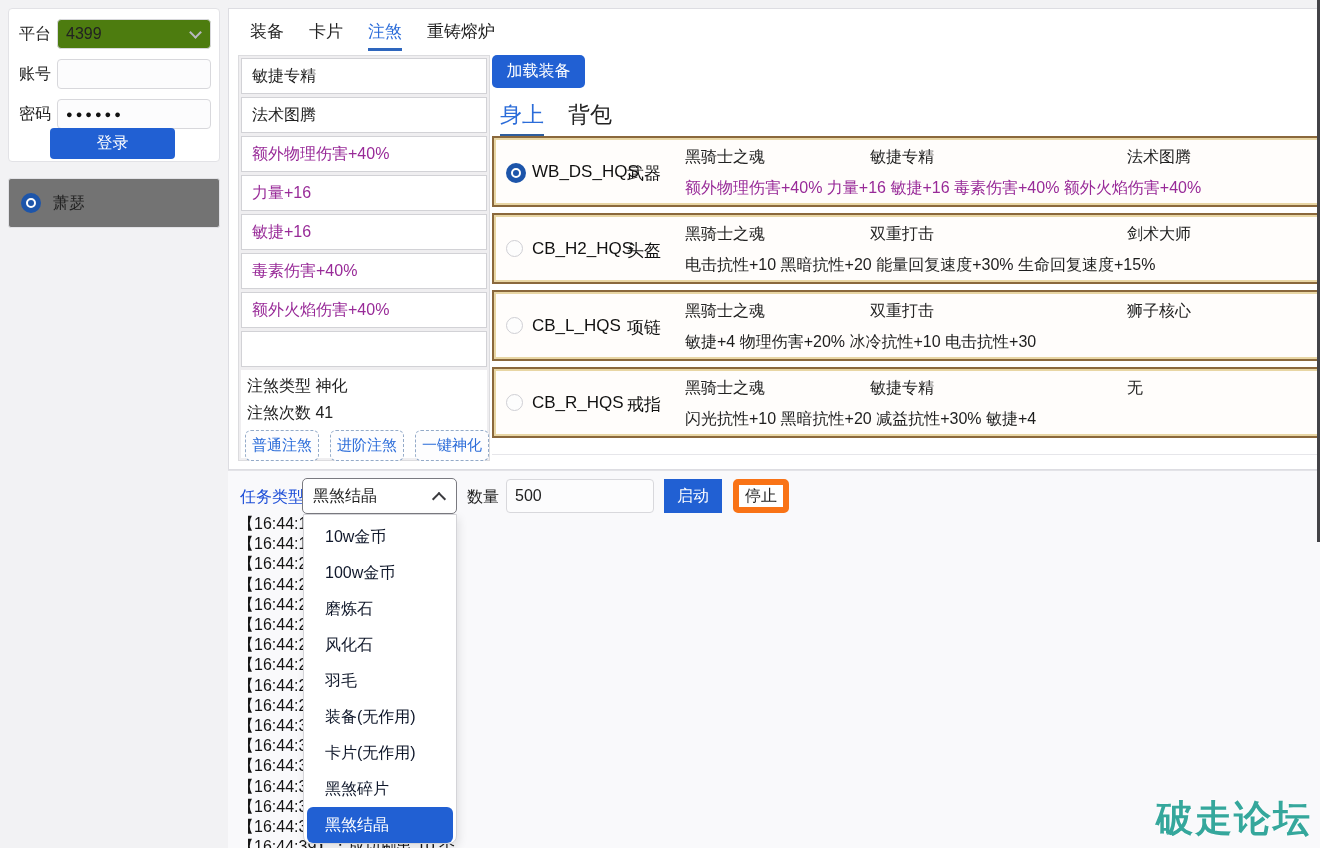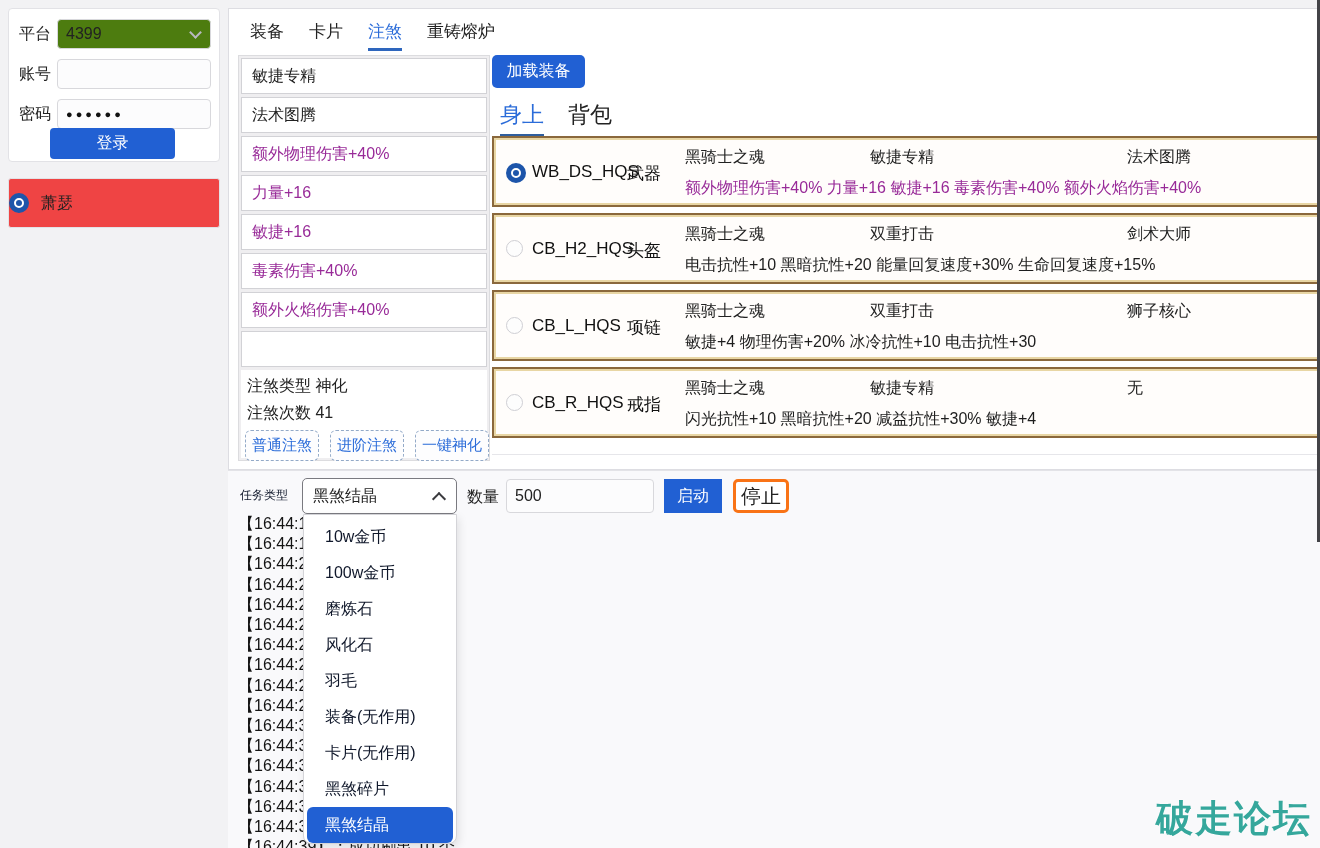--- a/index.html
+++ b/index.html
@@ -19,22 +19,22 @@
     background:#fcfcfd; display:flex; align-items:center; padding:0 8px; position:relative; }
   .selectbox { background:#4d7c0f; }
   .chev-down { width:9px; height:9px; border-right:2px solid #b9b9c0; border-bottom:2px solid #b9b9c0;
     transform:rotate(45deg); position:absolute; right:10px; top:8px; }
   .pwd-dots { font-size:11px; letter-spacing:3px; color:#111; }
   .btn-blue { background:#2160d3; color:#fff; border:none; border-radius:4px;
     font-size:16px; font-family:inherit; display:flex; align-items:center; justify-content:center; cursor:pointer; }
   .login-btn { left:50px; top:128px; width:125px; height:31px; }
 
   
-  .char-panel { left:8px; top:178px; width:212px; height:50px; background:#ef4444;
-    border:1px solid #e2e2e6; border-radius:3px; display:flex; align-items:center; padding-left:0; gap:12px; }
+  .char-panel { left:8px; top:178px; width:212px; height:50px; background:#737373;
+    border:1px solid #e2e2e6; border-radius:3px; display:flex; align-items:center; padding-left:12px; gap:12px; }
   .radio-on { width:20px; height:20px; border-radius:50%; border:5px solid #1d55aa;
     background:#fff; position:relative; flex:none; }
   .radio-on::after { content:""; position:absolute; left:2px; top:2px; width:6px; height:6px;
     border-radius:50%; background:#1d55aa; }
   .radio-off { width:17px; height:17px; border-radius:50%; border:1px solid #cfcfd4; background:#fdfdfd; flex:none; }
 
   
   .main-panel { left:228px; top:8px; width:1092px; height:462px; background:#fff;
     border:1px solid #dddde2; }
   .tabs-row { left:250px; top:20px; display:flex; gap:25px; }
@@ -67,30 +67,30 @@
   .equip-slot { position:absolute; left:133px; top:24px; font-size:17px; color:#111; }
   .equip-l1 { position:absolute; left:191px; top:9px; display:grid; grid-template-columns:185px 257px auto;
     font-size:16px; color:#222; width:620px; }
   .equip-l2 { position:absolute; left:191px; top:40px; font-size:16px; color:#1d1d1d; white-space:nowrap; }
   .equip-l2.purple { color:#982a98; }
 
   .hline455 { left:492px; top:454px; width:828px; height:1px; background:#e6e6ea; }
 
   
   .bottom-panel { left:228px; top:470px; width:1092px; height:378px; background:#f9f9fb; border-top:1px solid #e3e3e7; }
-  .task-label { left:240px; top:487px; font-size:12px; color:#0f172a; }
+  .task-label { left:240px; top:487px; font-size:16px; color:#1d4ed8; }
   .combo { left:302px; top:478px; width:155px; height:36px; background:#fff; border:1px solid #7a7a80;
     border-radius:5px; display:flex; align-items:center; padding:0 10px; font-size:16px; position:absolute; }
   .chev-up { width:10px; height:10px; border-right:2px solid #3a3a3e; border-bottom:2px solid #3a3a3e;
     transform:rotate(-135deg); position:absolute; right:12px; top:15px; }
   .qty-label { left:467px; top:487px; font-size:16px; color:#222; }
   .qty-input { left:506px; top:479px; width:148px; height:34px; }
   .start-btn { left:664px; top:479px; width:58px; height:34px; border-radius:0; font-size:16px; }
-  .stop-btn { left:733px; top:479px; width:56px; height:34px; background:#fff; border:3px solid #f97316;
-    border-radius:5px; font-size:20px; color:#222; display:flex; align-items:center; justify-content:center;
+  .stop-btn { left:733px; top:479px; width:56px; height:34px; background:#fff; border:6px solid #f97316;
+    border-radius:5px; font-size:16px; color:#222; display:flex; align-items:center; justify-content:center;
     cursor:pointer; font-family:inherit; position:absolute; }
 
   
   .log-area { left:238px; top:514px; width:560px; height:334px; overflow:hidden; }
   .log-line { font-size:16px; color:#141414; line-height:20.2px; white-space:nowrap; }
 
   
   .dropdown { left:303px; top:514px; width:154px; height:330px; background:#fff;
     border:1px solid #d4d4d8; border-radius:0 0 8px 8px; box-shadow:2px 4px 10px rgba(0,0,0,0.10);
     padding:4px 3px; z-index:10; }

